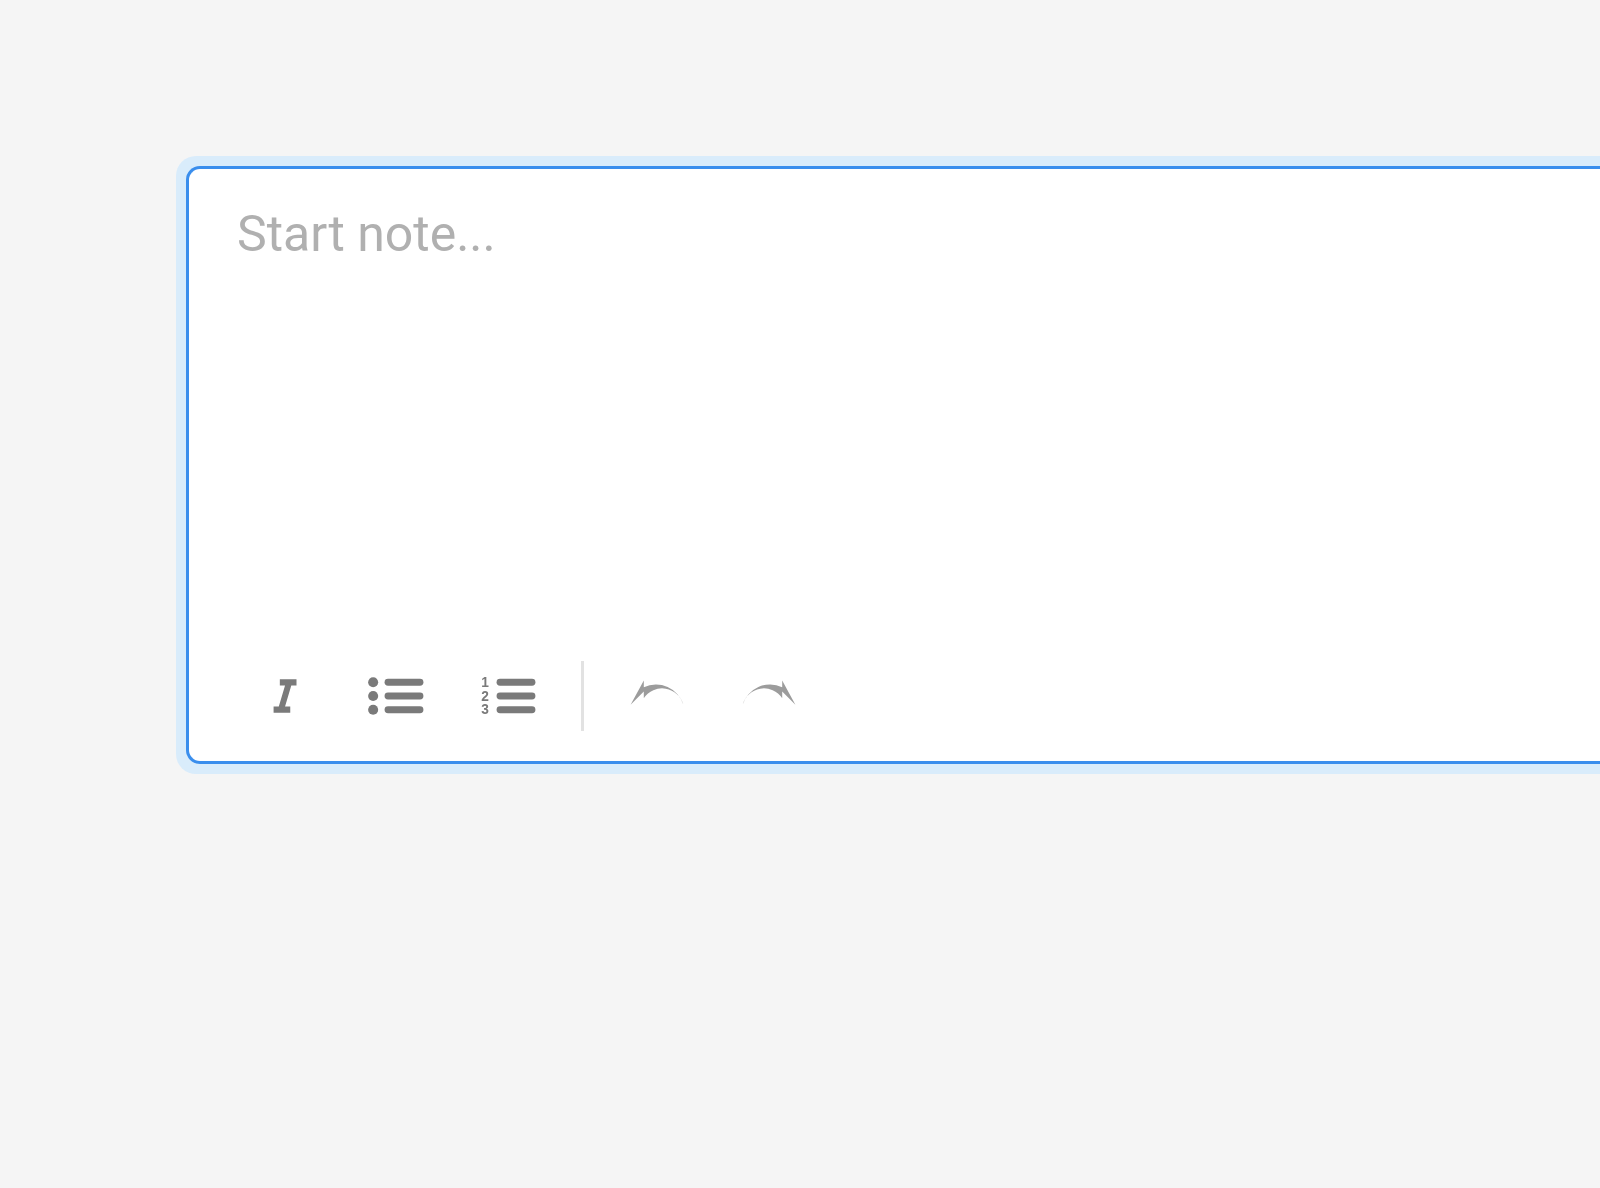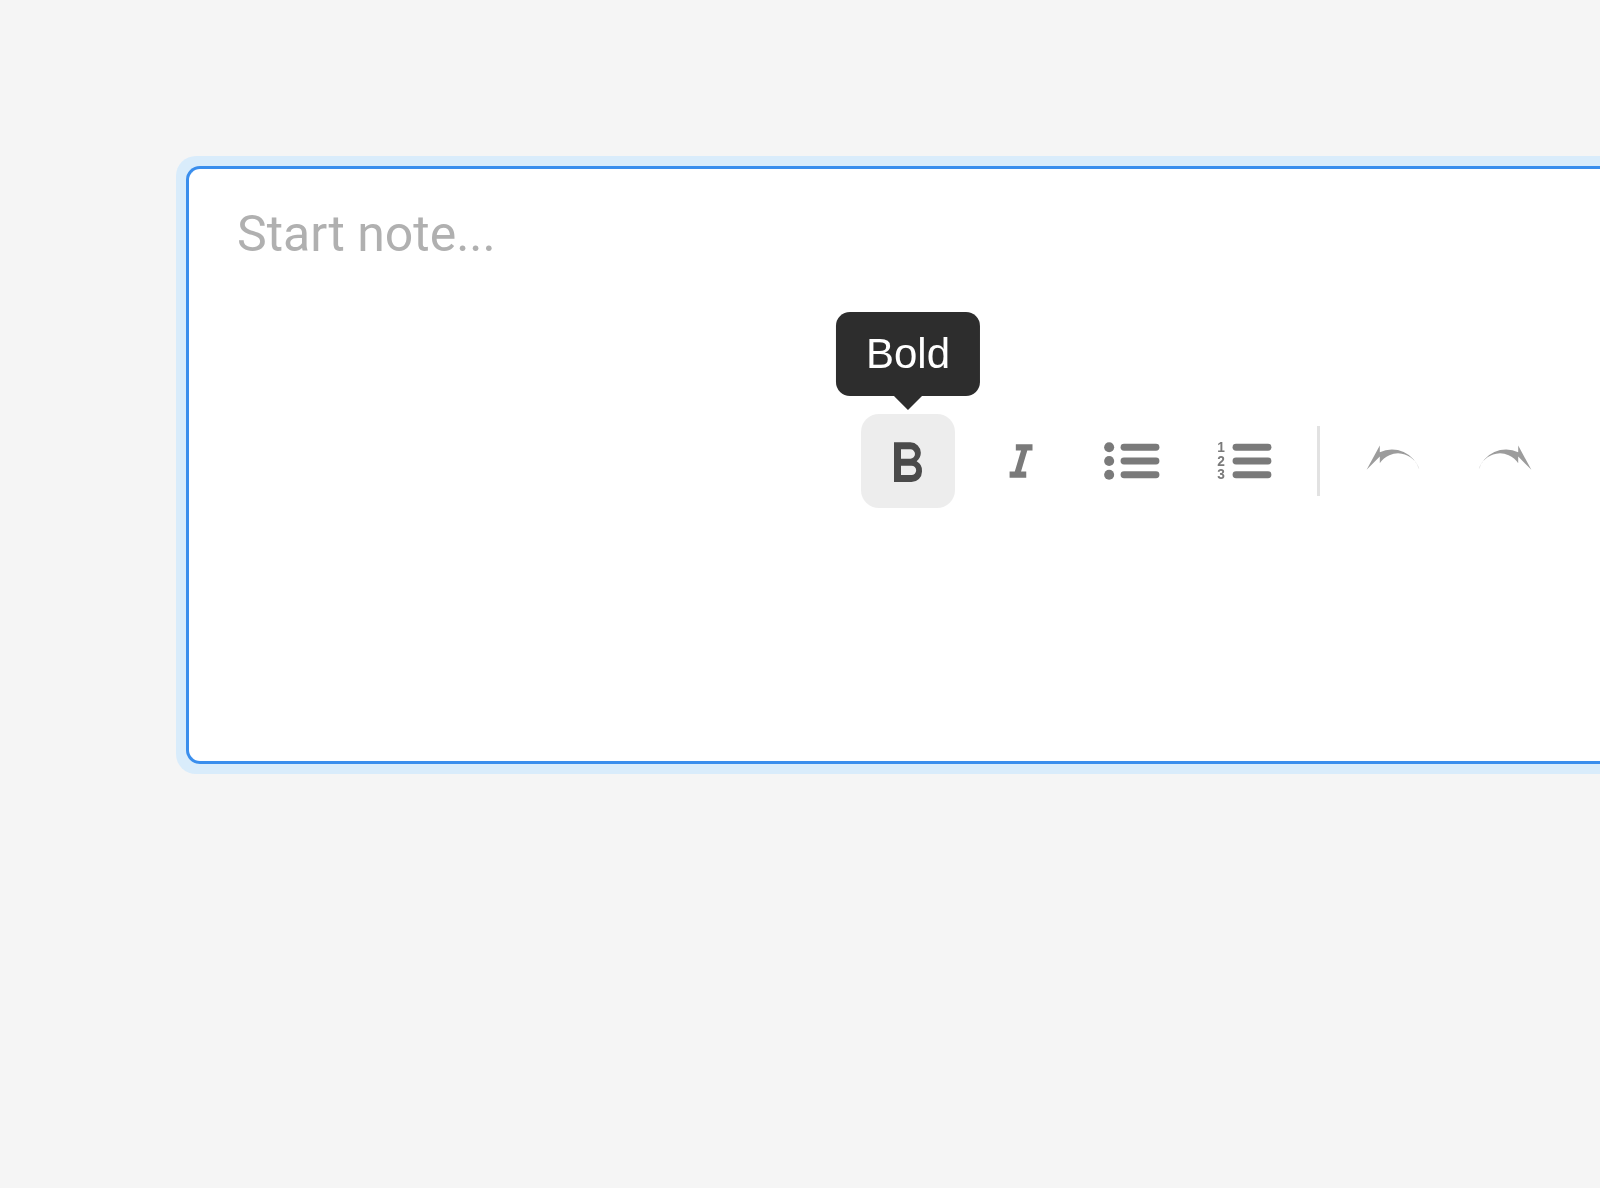--- a/index.html
+++ b/index.html
@@ -27,20 +27,21 @@
       padding: 10px 0 10px 10px;
     }
     
     .editor-container {
       background: #ffffff;
       border: 3px solid #3a8eed;
       border-right: none;
       border-radius: 14px 0 0 14px;
       height: 598px;
       display: flex;
+      flex-direction: column;
       position: relative;
     }
     
     .editor-textarea {
       flex: 1;
       padding: 36px 48px;
       font-size: 50px;
       color: #b0b0b0;
       cursor: text;
       outline: none;
@@ -117,30 +118,20 @@
   </style>
 </head>
 <body>
 
 <div class="editor-outer">
   <div class="editor-container">
     <div class="editor-textarea" contenteditable="false" style="">Start note...</div>
 
     <div class="toolbar">
 
-      <button class="toolbar-button active">
-        <div class="tooltip">
-          <span>Bold</span>
-        </div>
-        <span class="icon">
-          <svg width="56" height="56" viewBox="0 0 24 24" fill="none">
-            <path d="M6 4h7a4.5 4.5 0 0 1 4.5 4.5c0 1.5-.7 2.8-1.8 3.6A4.5 4.5 0 0 1 18 16.5 4.5 4.5 0 0 1 13.5 21H6V4zm3 3v4h4a2 2 0 0 0 0-4H9zm0 7v4h4.5a2 2 0 0 0 0-4H9z" fill="#4a4a4a"></path>
-          </svg>
-        </span>
-      </button>
 
       <button class="toolbar-button">
         <span class="icon">
           <svg width="50" height="56" viewBox="0 0 24 24" fill="none">
             <path d="M10 4h8v3h-2.5l-3 10H15v3H7v-3h2.5l3-10H10V4z" fill="#7a7a7a"></path>
           </svg>
         </span>
       </button>
 
       <button class="toolbar-button">

